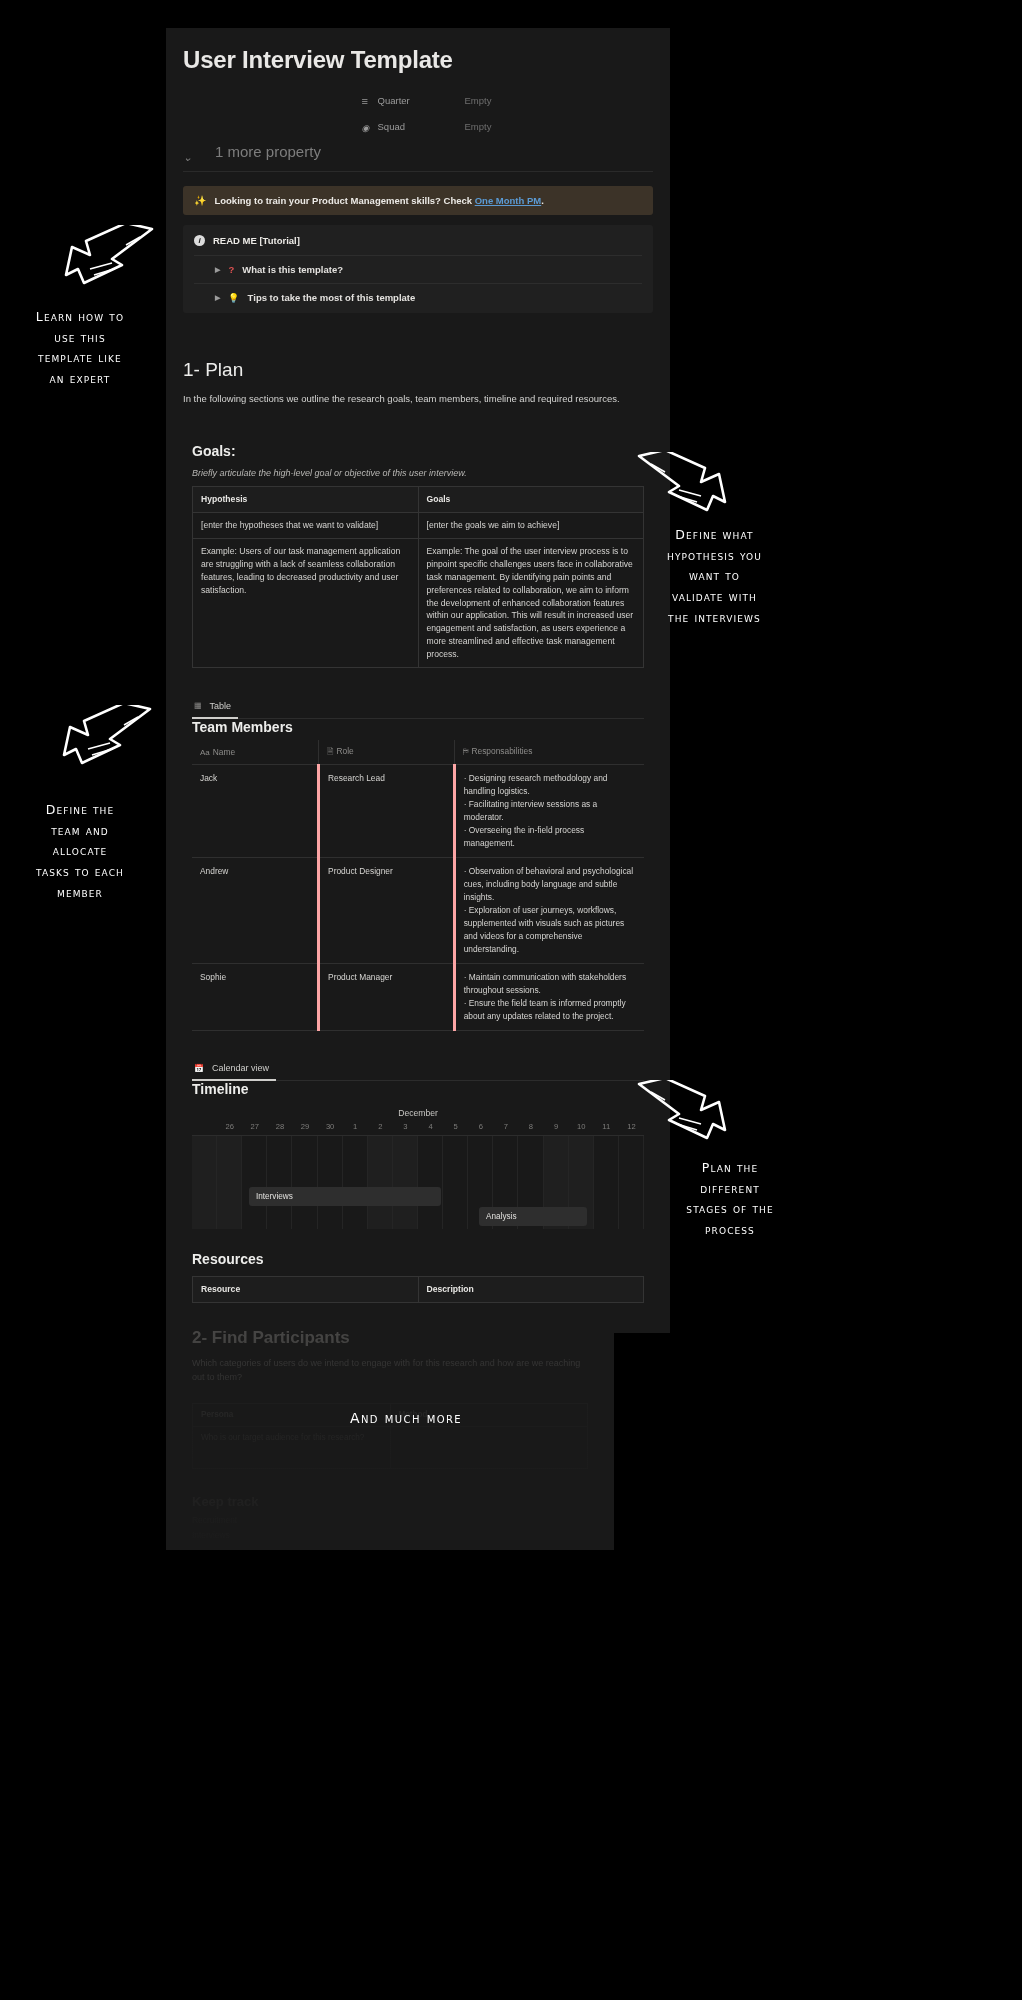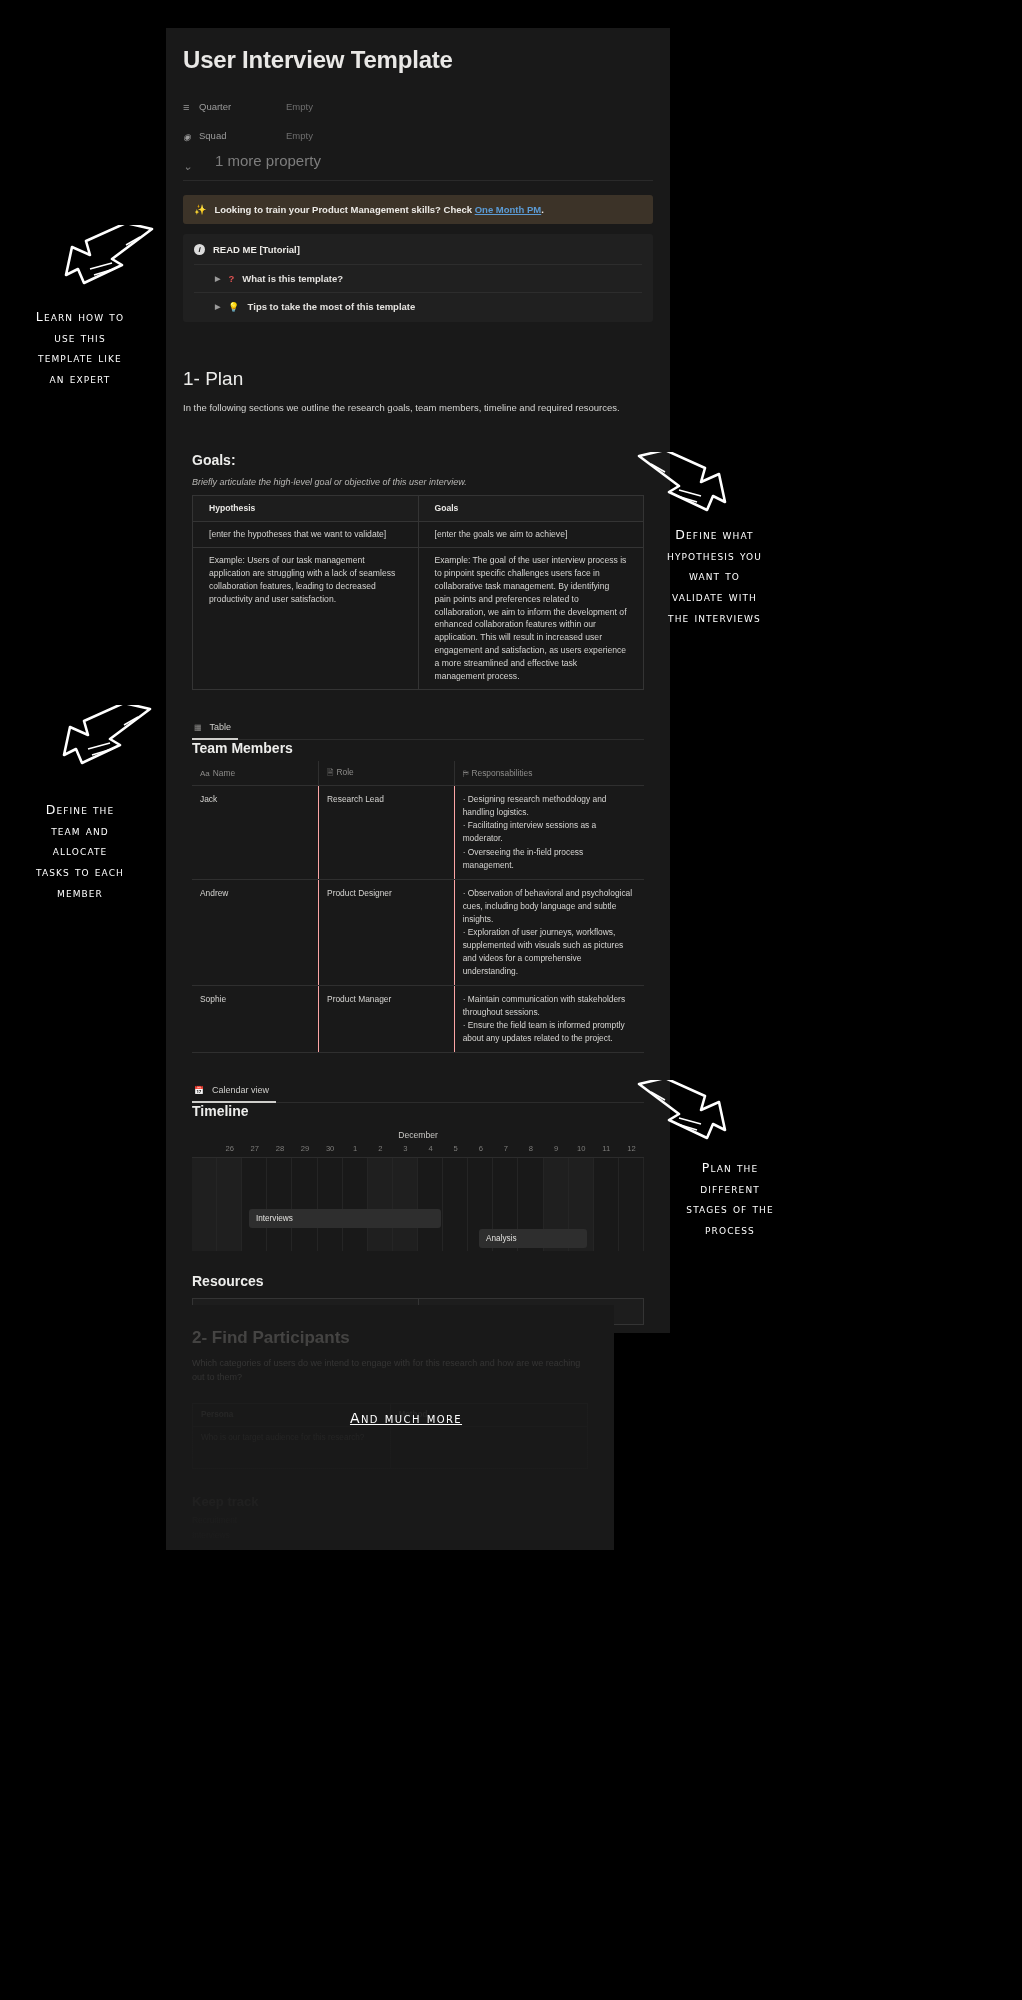--- a/index.html
+++ b/index.html
@@ -18,21 +18,21 @@
     background:#191919;
     overflow:hidden;
   }
 
   .page-title {
     font-size:24px; font-weight:bold; color:#e9e8e6;
     padding:18px 0 14px 17px; letter-spacing:-0.2px;
   }
 
   
-  .prop-row { display:flex; align-items:center; height:21px; margin:8px 0 5px 17px; }
+  .prop-row { display:flex; align-items:center; height:21px; margin:2px 0 5px 17px;justify-content:center; }
   .prop-label { display:flex; align-items:center; gap:6px; width:103px; color:#9b9b9b; font-size:9.5px; }
   .prop-value { color:#6e6e6e; font-size:9.5px; }
   .prop-icon { width:10px; height:10px; display:inline-block; position:relative; }
   .ic-list::before { content:"≡"; font-size:11px; color:#9b9b9b; line-height:10px; }
   .ic-sel::before { content:"◉"; font-size:9px; color:#9b9b9b; line-height:10px; }
   .ic-chev::before { content:"⌄"; font-size:11px; color:#7d7d7d; line-height:6px; }
   .more-prop { display:flex; align-items:center; gap:22px; margin:6px 0 0 17px; color:#7d7d7d; font-size:15px; }
   .divider { height:1px; background:#2a2a2a; margin:11px 17px 0 17px; }
 
   
@@ -63,21 +63,21 @@
 
   
   .h1 { font-size:19px; font-weight:normal; color:#ededeb; margin:46px 0 11px 17px; }
   .para { font-size:9.5px; color:#d4d4d2; line-height:1.5; margin:0 17px 0 17px; }
   .h2 { font-size:14px; font-weight:bold; color:#ededeb; margin:37px 0 9px 26px; }
   .sub-it { font-size:9px; color:#b8b7b4; font-style:italic; margin:0 26px 8px 26px; }
 
   
   table.nt { border-collapse:collapse; width:calc(100% - 52px); margin:0 26px; table-layout:fixed; }
   table.nt th, table.nt td {
-    border:1px solid #343434; padding:6px 16px; text-align:left;
+    border:1px solid #343434; padding:6px 8px; text-align:left;
     font-size:8.6px; color:#d6d5d2; vertical-align:top; line-height:1.5;
   }
   table.nt th { font-weight:bold; color:#e8e7e4; background:#1d1d1d; }
   .goals-tbl td { padding:7px 8px; }
 
   
   .viewtab-wrap { margin:26px 26px 0 26px; border-bottom:1px solid #2c2c2c; }
   .viewtab {
     display:inline-flex; align-items:center; gap:5px; font-size:9px; color:#cfcecb;
     padding:4px 7px 6px 2px; border-bottom:2px solid #cfcecb; margin-bottom:-1px;
@@ -86,21 +86,21 @@
 
   
   table.db { border-collapse:collapse; width:calc(100% - 52px); margin:5px 26px 0 26px; table-layout:fixed; }
   table.db th {
     font-size:8.4px; font-weight:normal; color:#8d8c8a; text-align:left;
     padding:5px 8px; border-bottom:1px solid #2f2f2f; border-right:1px solid #2f2f2f;
   }
   table.db th:last-child { border-right:none; }
   table.db td {
     font-size:8.4px; color:#d6d5d2; padding:7px 8px; line-height:1.55;
-    border-bottom:1px solid #2f2f2f; border-right:1px solid #fca5a5; vertical-align:top;
+    border-bottom:1px solid #2f2f2f; border-right:3px solid #fca5a5; vertical-align:top;
   }
   table.db td:last-child { border-right:none; }
   .cellname { color:#e6e5e2; }
   .hdr-ic { color:#8d8c8a; font-size:8px; margin-right:3px; }
 
   
   .cal-month { text-align:center; font-size:8.6px; color:#c9c8c5; margin:11px 0 4px 0; }
   .cal-wrap { margin:0 26px; }
   .cal-days { display:flex; border-bottom:1px solid #2c2c2c; }
   .cal-day { flex:1; text-align:center; font-size:7.6px; color:#7e7d7b; padding-bottom:4px; }
@@ -381,15 +381,15 @@
     <path d="M34 50 L54 44" stroke="#fff" stroke-width="1.6"></path>
     <path d="M66 20 L80 12" stroke="#fff" stroke-width="1.6"></path>
   </svg>
   <div class="anno" style="left:635px; top:1158px; width:190px;">
     <div>Plan the</div>
     <div>different</div>
     <div>stages of the</div>
     <div>process</div>
   </div>
 
-  <div class="much" style="left:256px; top:1410px;text-decoration:underline;">And much more</div>
+  <div class="much" style="left:256px; top:1410px;">And much more</div>
 
 </div>
 
 </body></html>

